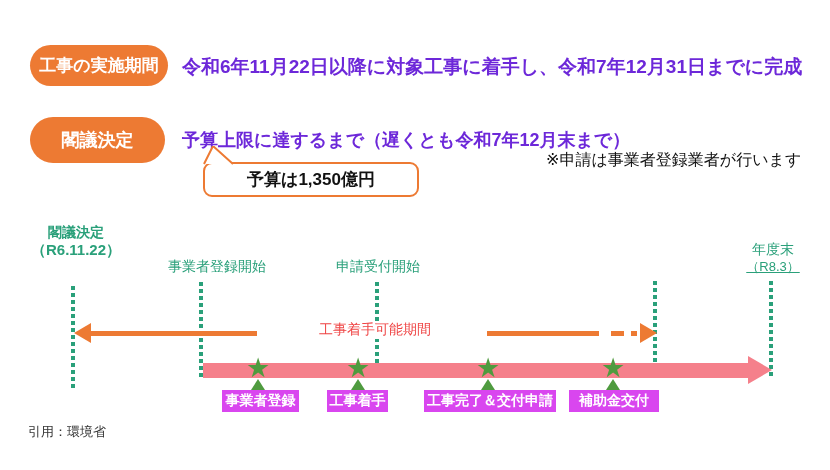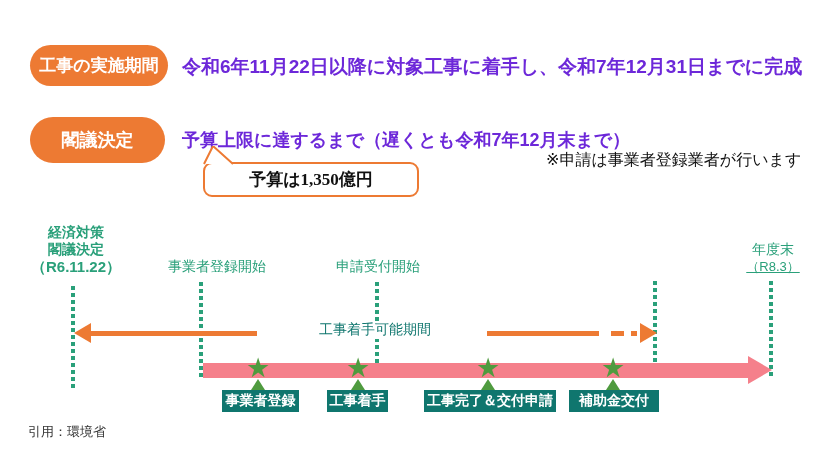--- a/index.html
+++ b/index.html
@@ -16,21 +16,21 @@
   .badge2{left:30px;top:117px;width:135px;height:46px;border-radius:23px;font-size:18px;}
   .h-text{position:absolute;font-weight:bold;color:#6d28d9;white-space:nowrap;}
   .t1{left:182px;top:53px;font-size:19px;line-height:27px;}
   .t2{left:182px;top:128px;font-size:18px;line-height:25px;}
   .note{position:absolute;left:546px;top:150px;font-size:16px;color:#111;white-space:nowrap;}
   
   .bubble{
     position:absolute;left:203px;top:162px;width:212px;height:31px;
     border:2px solid #ed7a33;border-radius:9px;background:#fff;z-index:1;
     display:flex;align-items:center;justify-content:center;
-    font-size:17px;font-weight:bold;color:#111;font-family:Liberation Serif, serif;
+    font-size:17px;font-weight:bold;color:#111;
   }
   .bubble-tail{position:absolute;left:202px;top:146px;z-index:2;}
   
   .mstone{position:absolute;color:#2aa07a;text-align:center;font-size:14px;line-height:17px;white-space:nowrap;}
   .m1{left:18px;top:224px;width:116px;font-weight:bold;}
   .m1 .paren{font-size:15px;}
   .m2{left:168px;top:258px;text-align:left;}
   .m3{left:336px;top:258px;text-align:left;}
   .m4{left:570px;top:224px;width:172px;font-weight:bold;}
   .m4 .sub{font-size:12px;line-height:15px;}
@@ -49,40 +49,40 @@
   
   .oline{position:absolute;height:5px;background:#ed7a33;top:331px;}
   .l-line{left:88px;width:169px;}
   .r-line{left:487px;width:112px;}
   .r-dash1{left:611px;width:13px;}
   .r-dash2{left:631px;width:6px;}
   .ahead{position:absolute;width:0;height:0;top:323px;border-top:10px solid transparent;border-bottom:10px solid transparent;}
   .l-head{left:74px;border-right:17px solid #ed7a33;}
   .r-head{left:640px;border-left:17px solid #ed7a33;}
   .window-label{
-    position:absolute;left:314px;top:321px;font-size:14px;color:#0f766e;
+    position:absolute;left:314px;top:321px;font-size:14px;color:#ef4444;
     background:#fff;padding:0 5px;z-index:3;white-space:nowrap;
   }
   
   .pink-bar{position:absolute;left:203px;top:363px;width:546px;height:15px;background:#f5808b;}
   .pink-head{
     position:absolute;left:748px;top:356px;width:0;height:0;
     border-top:14px solid transparent;border-bottom:14px solid transparent;border-left:24px solid #f5808b;
   }
   
   .star{position:absolute;top:353px;width:30px;text-align:center;font-size:27px;line-height:30px;color:#4f9b3f;z-index:2;}
   .s1{left:243px;} .s2{left:343px;} .s3{left:473px;} .s4{left:598px;}
   
   .evt-tri{
     position:absolute;top:379px;width:0;height:0;
     border-left:7px solid transparent;border-right:7px solid transparent;border-bottom:11px solid #4f9b3f;
   }
   .tr1{left:251px;} .tr2{left:351px;} .tr3{left:481px;} .tr4{left:606px;}
   .evt{
-    position:absolute;top:390px;height:22px;background:#0f766e;color:#fff;
+    position:absolute;top:390px;height:22px;background:#d946ef;color:#fff;
     font-size:14px;font-weight:bold;display:flex;align-items:center;justify-content:center;white-space:nowrap;
   }
   .e1{left:222px;width:77px;} .e2{left:327px;width:61px;} .e3{left:424px;width:132px;} .e4{left:569px;width:90px;}
   
   .citation{position:absolute;left:28px;top:423px;font-size:13px;color:#333;}
 </style>
 </head>
 <body>
 
 <div class="canvas">
@@ -93,21 +93,20 @@
   <div class="badge badge2">閣議決定</div>
   <div class="h-text t2">予算上限に達するまで（遅くとも令和7年12月末まで）</div>
   <div class="note">※申請は事業者登録業者が行います</div>
 
   <div class="bubble">予算は1,350億円</div>
   <svg class="bubble-tail" width="34" height="19" viewBox="0 0 34 19">
     <path d="M2,18 L11,0 L31,18" fill="#ffffff" stroke="#ed7a33" stroke-width="2" stroke-linejoin="round"></path>
   </svg>
 
   <div class="mstone m1">
-    <div>経済対策</div>
     <div>閣議決定</div>
     <div class="paren">（R6.11.22）</div>
   </div>
   <div class="mstone m2">
     <div>事業者登録開始</div>
   </div>
   <div class="mstone m3">
     <div>申請受付開始</div>
   </div>
   <div class="mstone m5">

